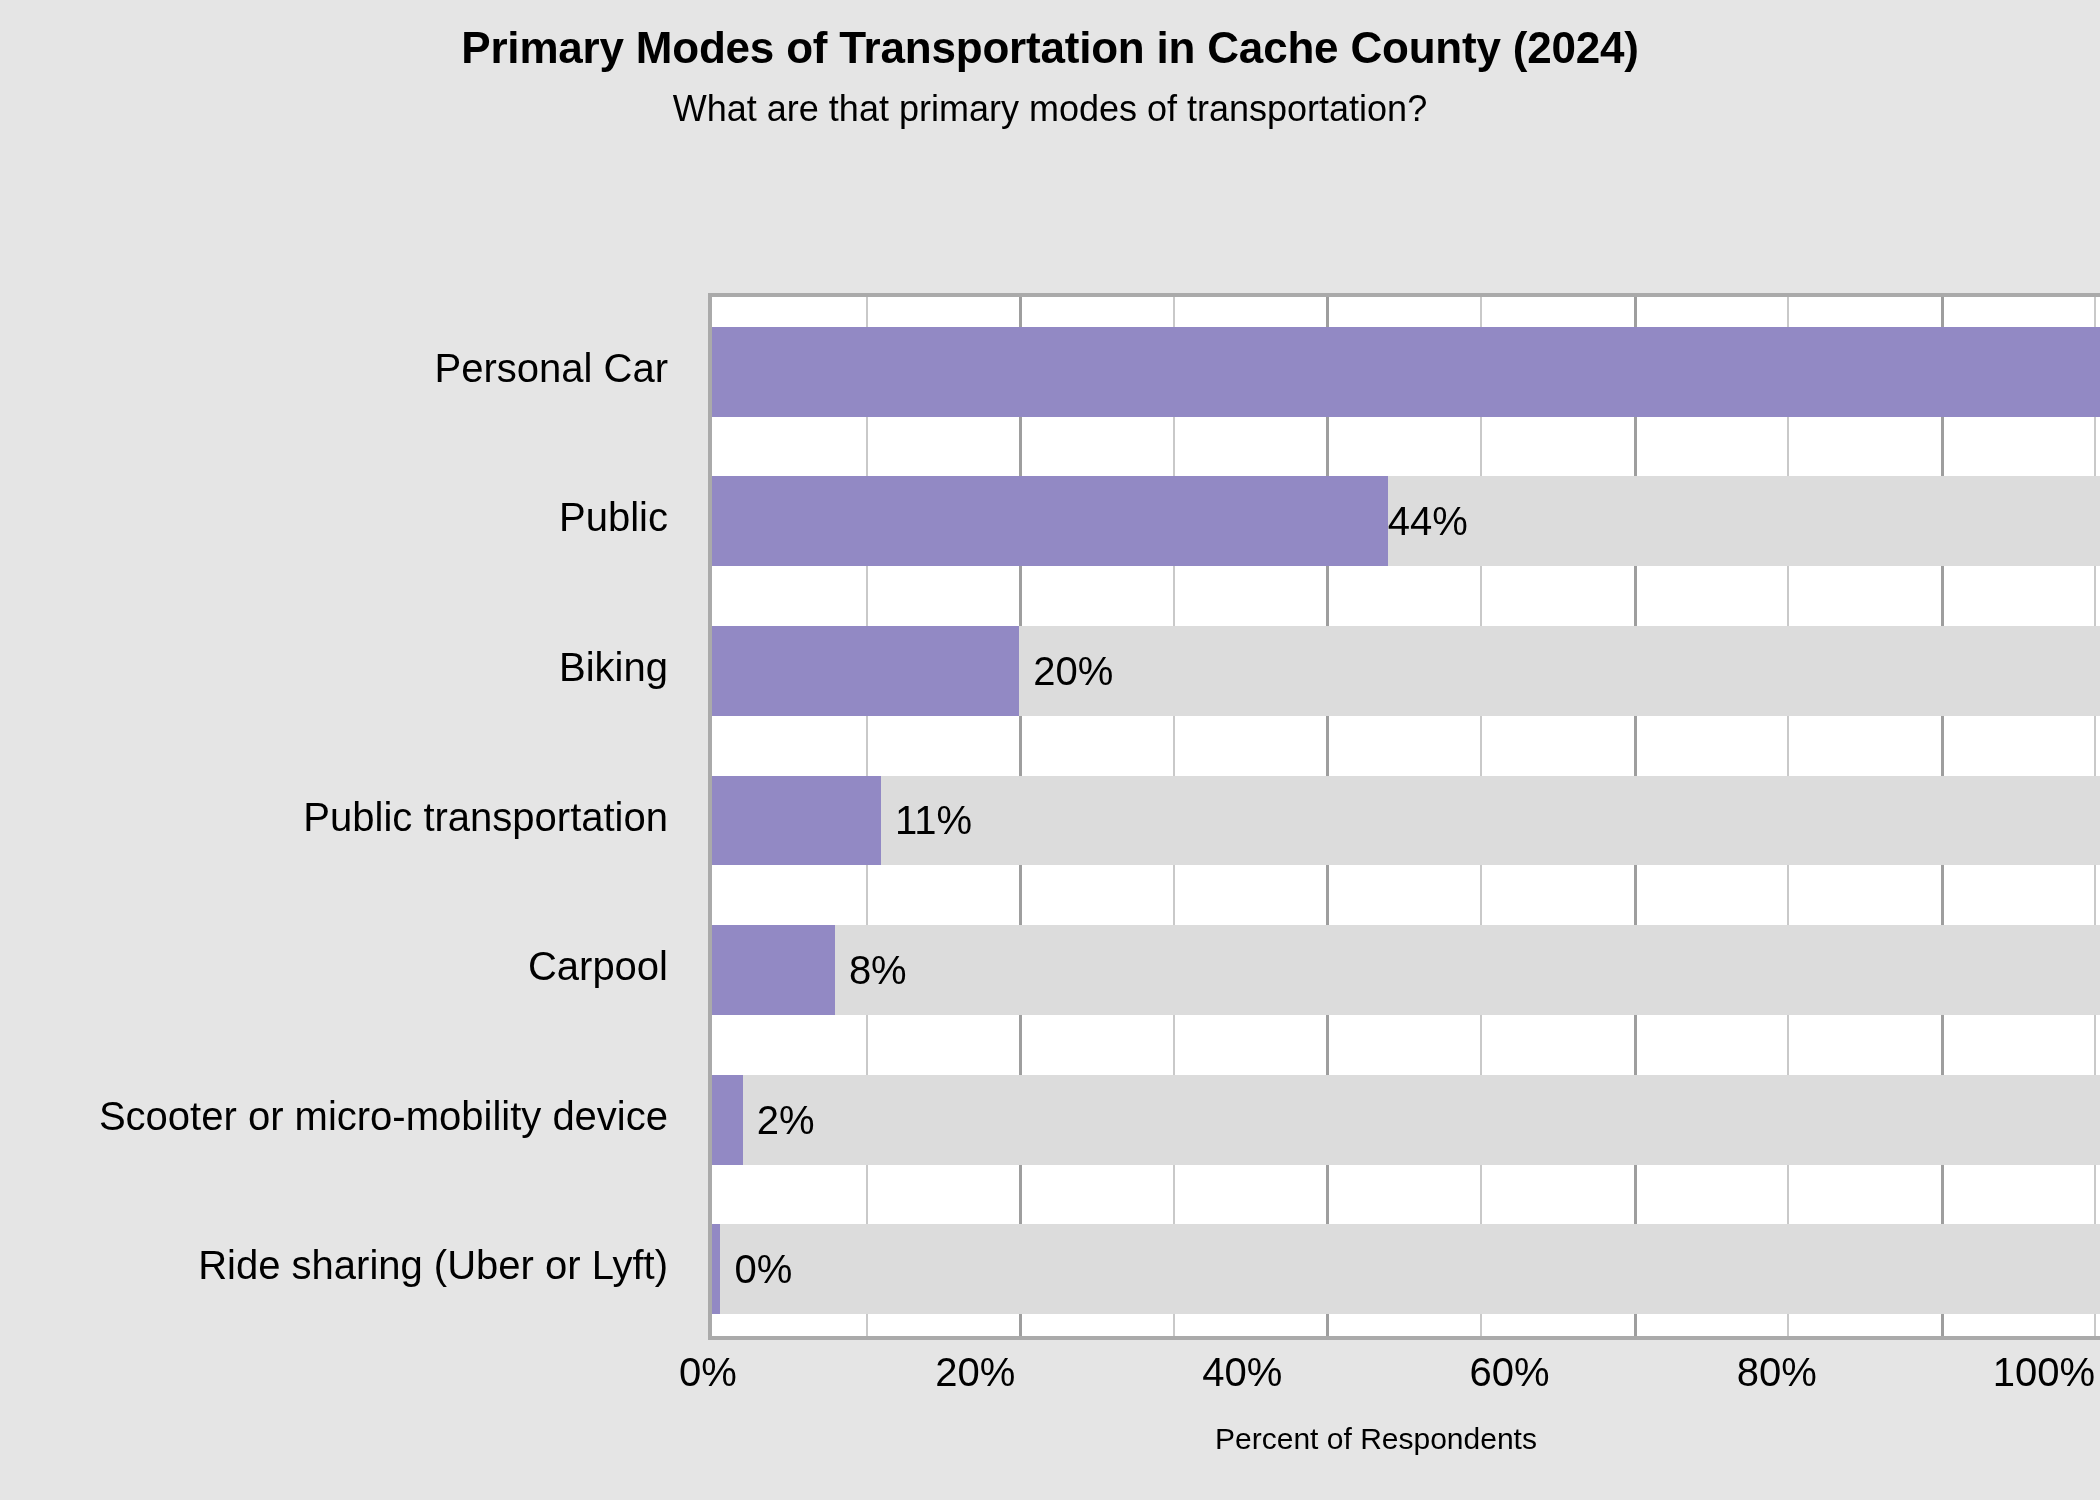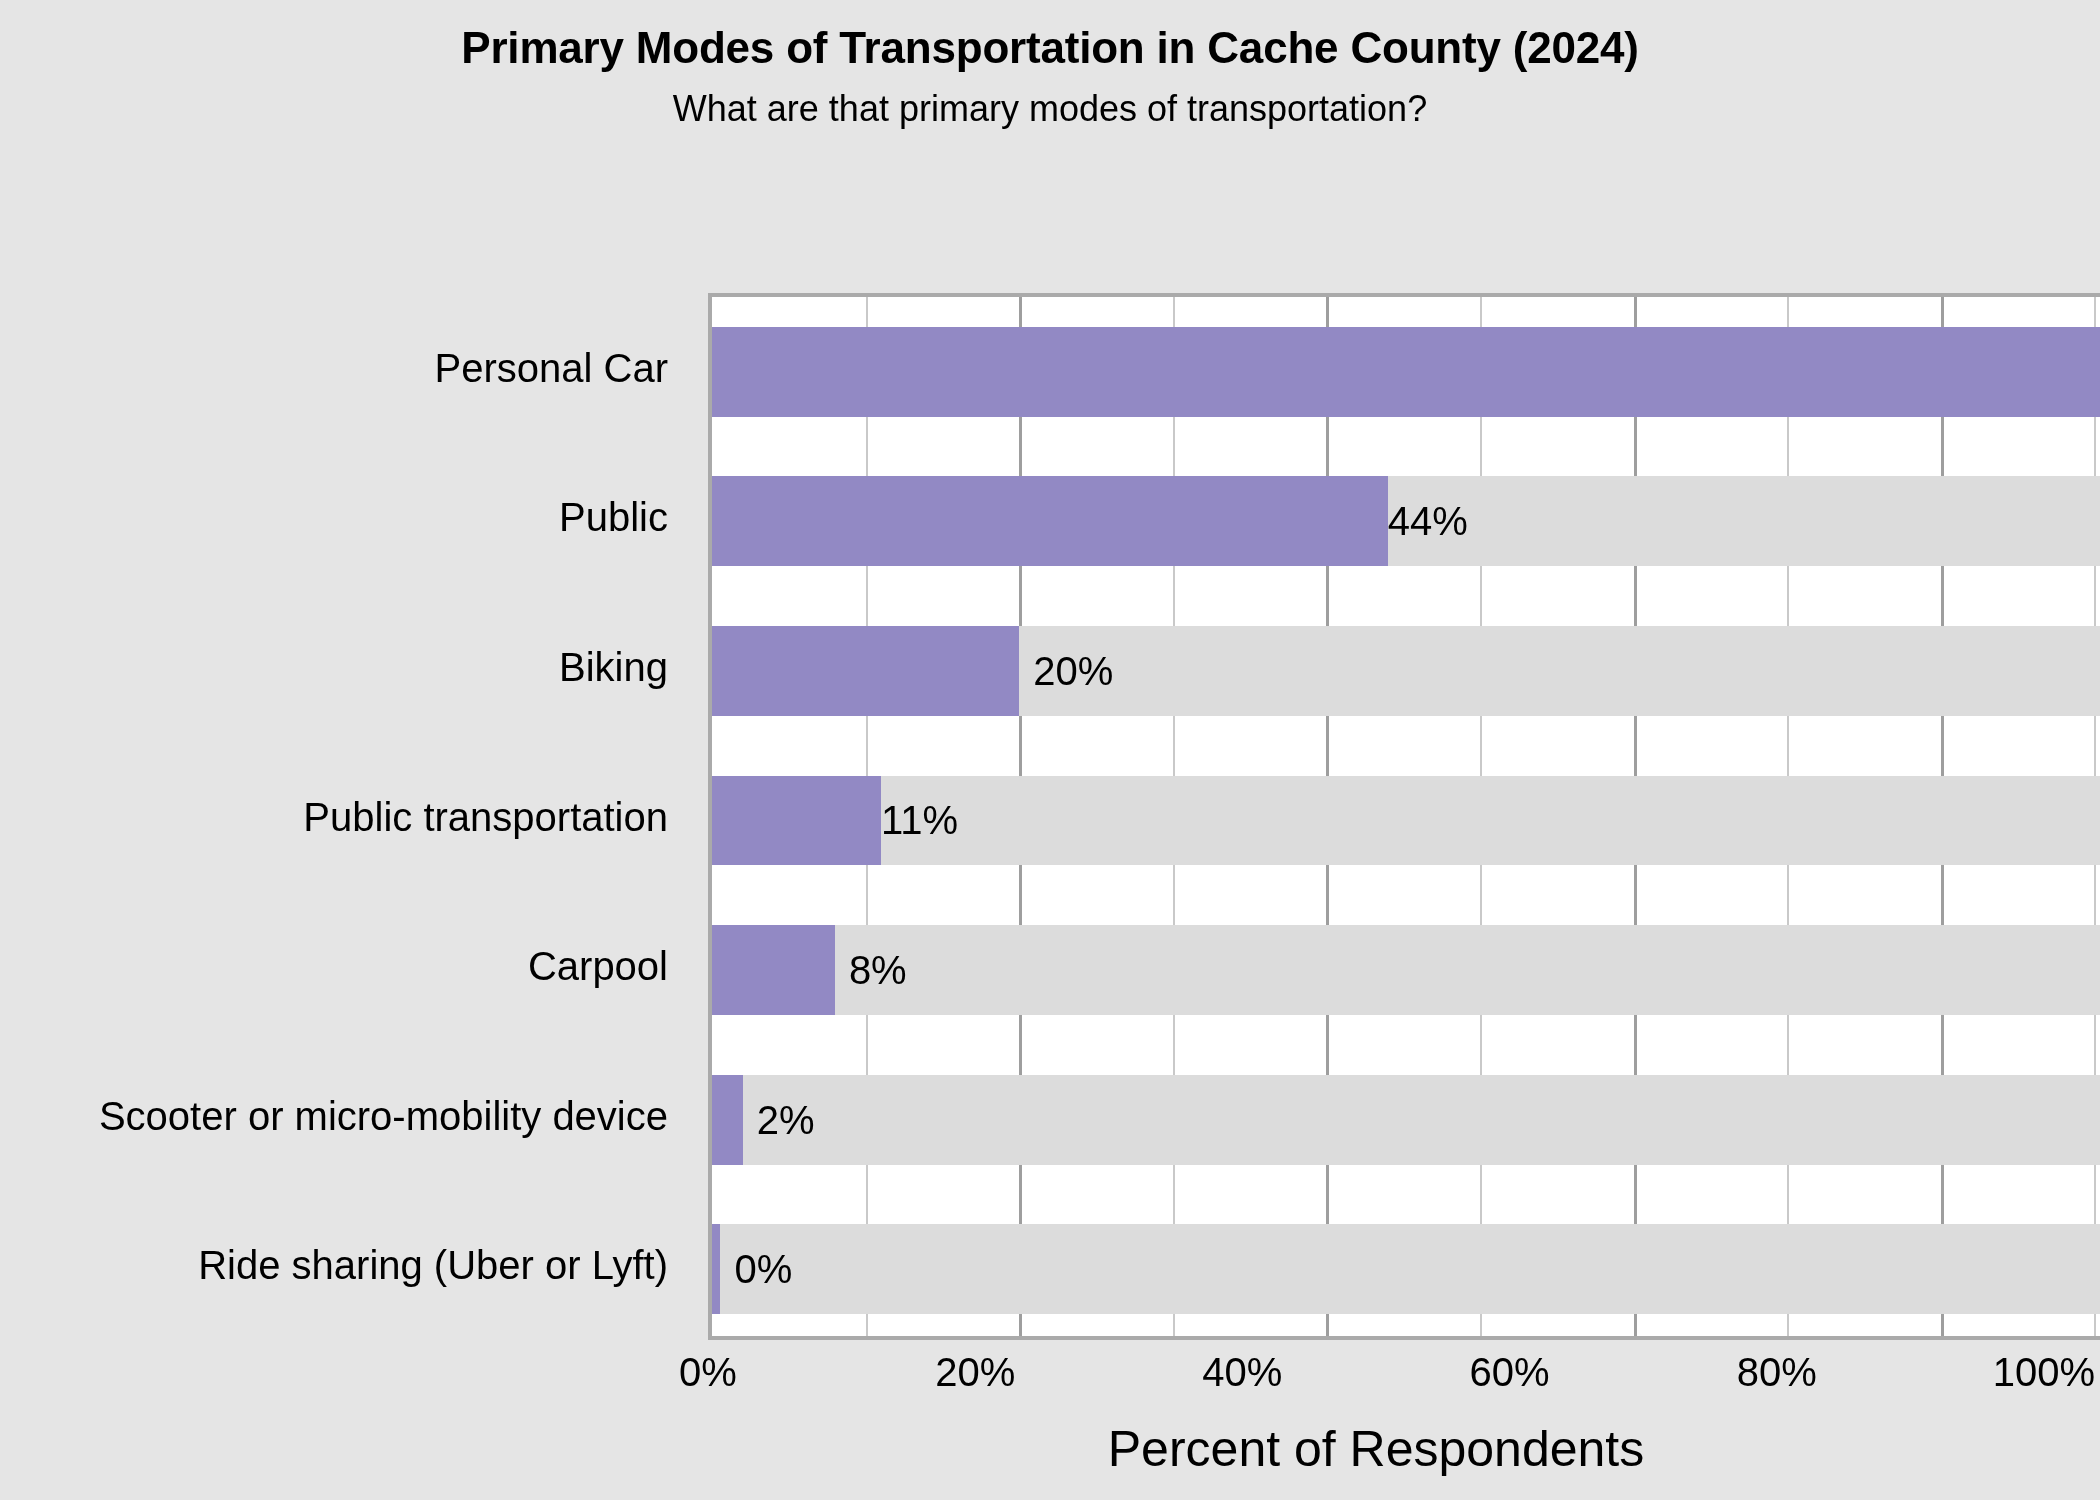--- a/index.html
+++ b/index.html
@@ -138,21 +138,21 @@
     color: #000000;
     white-space: nowrap;
     line-height: 1;
   }
   #x-axis-title {
     position: absolute;
     left: 708px;
     top: 1424px;
     width: 1336px;
     text-align: center;
-    font-size: 50px;
+    font-size: 30px;
     color: #000000;
     line-height: 1;
   }
 </style>
 </head>
 <body>
 
 <div id="figure">
 
   <div id="title-block">
@@ -196,21 +196,21 @@
             <div class="bar-value" style="left: 44%; ">44%</div>
           </div>
           <div class="bar-row" style="top: 329.057px; height: 89.7429px;">
             <div class="bar-track"></div>
             <div class="bar-fill" style="width: 20%;"></div>
             <div class="bar-value" style="left: 20%; margin-left: 14px;">20%</div>
           </div>
           <div class="bar-row" style="top: 478.629px; height: 89.7429px;">
             <div class="bar-track"></div>
             <div class="bar-fill" style="width: 11%;"></div>
-            <div class="bar-value" style="left: 11%;  text-align: right;">11%</div>
+            <div class="bar-value" style="left: 11%; margin-left: 14px; text-align: right;">11%</div>
           </div>
           <div class="bar-row" style="top: 628.2px; height: 89.7429px;">
             <div class="bar-track"></div>
             <div class="bar-fill" style="width: 8%;"></div>
             <div class="bar-value" style="left: 8%; margin-left: 14px;">8%</div>
           </div>
           <div class="bar-row" style="top: 777.771px; height: 89.7429px;">
             <div class="bar-track"></div>
             <div class="bar-fill" style="width: 2%;"></div>
             <div class="bar-value" style="left: 2%; margin-left: 14px;">2%</div>

